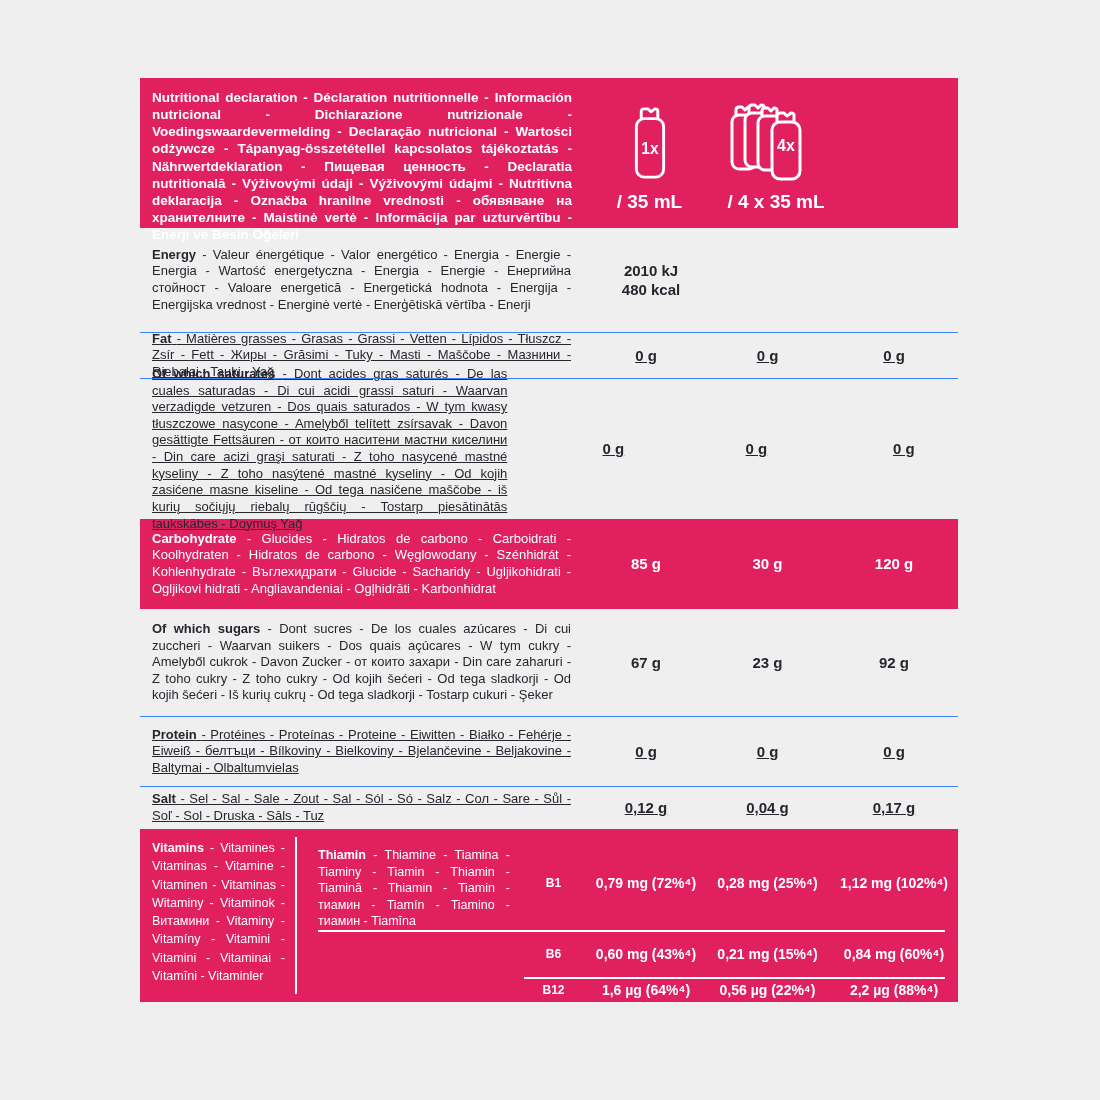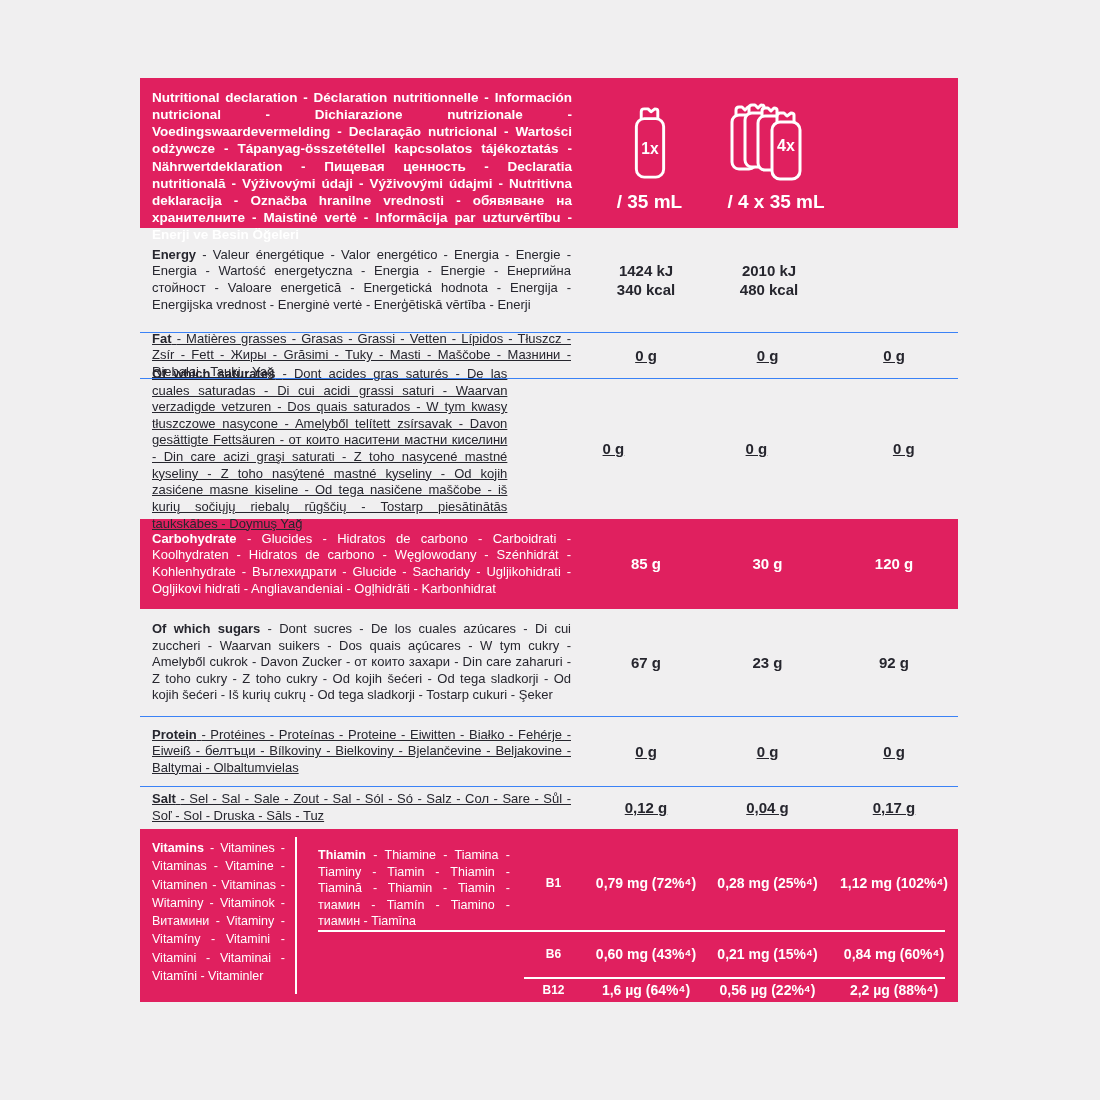--- a/index.html
+++ b/index.html
@@ -101,24 +101,20 @@
         </g>
         <text x="61" y="50" text-anchor="middle" font-size="16" font-weight="bold" fill="#ffffff">4x</text>
       </svg>
       <div class="per">/ 4 x 35 mL</div>
     </div>
   </div>
 
   <div class="row r-energy">
     <div class="lbl">
       <div class="lbl-text"><span class="term">Energy</span> <span>- Valeur énergétique - Valor energético - Energia - Energie - Energia - Wartość energetyczna - Energia - Energie - Енергийна стойност - Valoare energetică - Energetická hodnota - Energija - Energijska vrednost - Energinė vertė - Enerģētiskā vērtība - Enerji</span></div>
-    </div>
-    <div class="vcol v1">
-      <div>1424 kJ</div>
-      <div>340 kcal</div>
     </div>
     <div class="vcol v3">
       <div>2010 kJ</div>
       <div>480 kcal</div>
     </div>
   </div>
 
   <div class="row r-fat bt">
     <div class="lbl">
       <div class="lbl-text"><span class="term">Fat</span> <span>- Matières grasses - Grasas - Grassi - Vetten - Lípidos - Tłuszcz - Zsír - Fett - Жиры - Grăsimi - Tuky - Masti - Maščobe - Мазнини - Riebalai - Tauki - Yağ</span></div>

